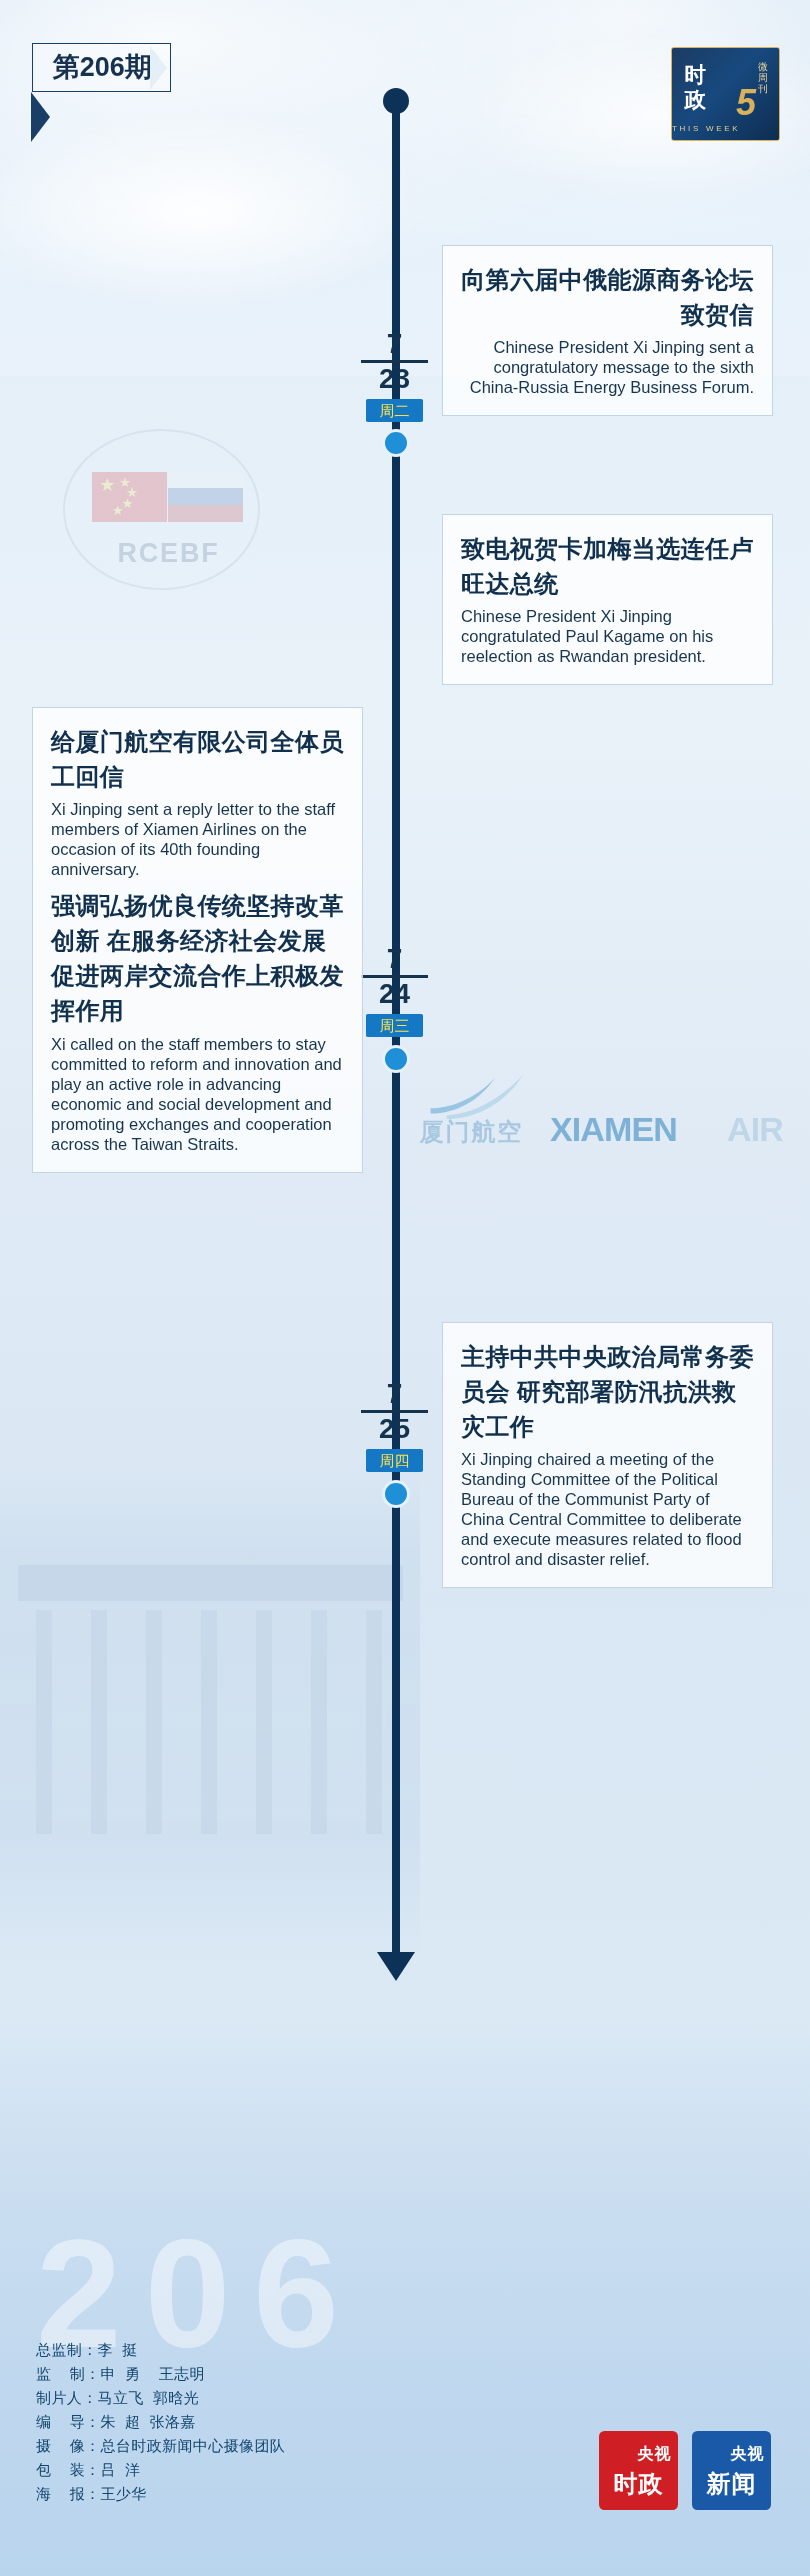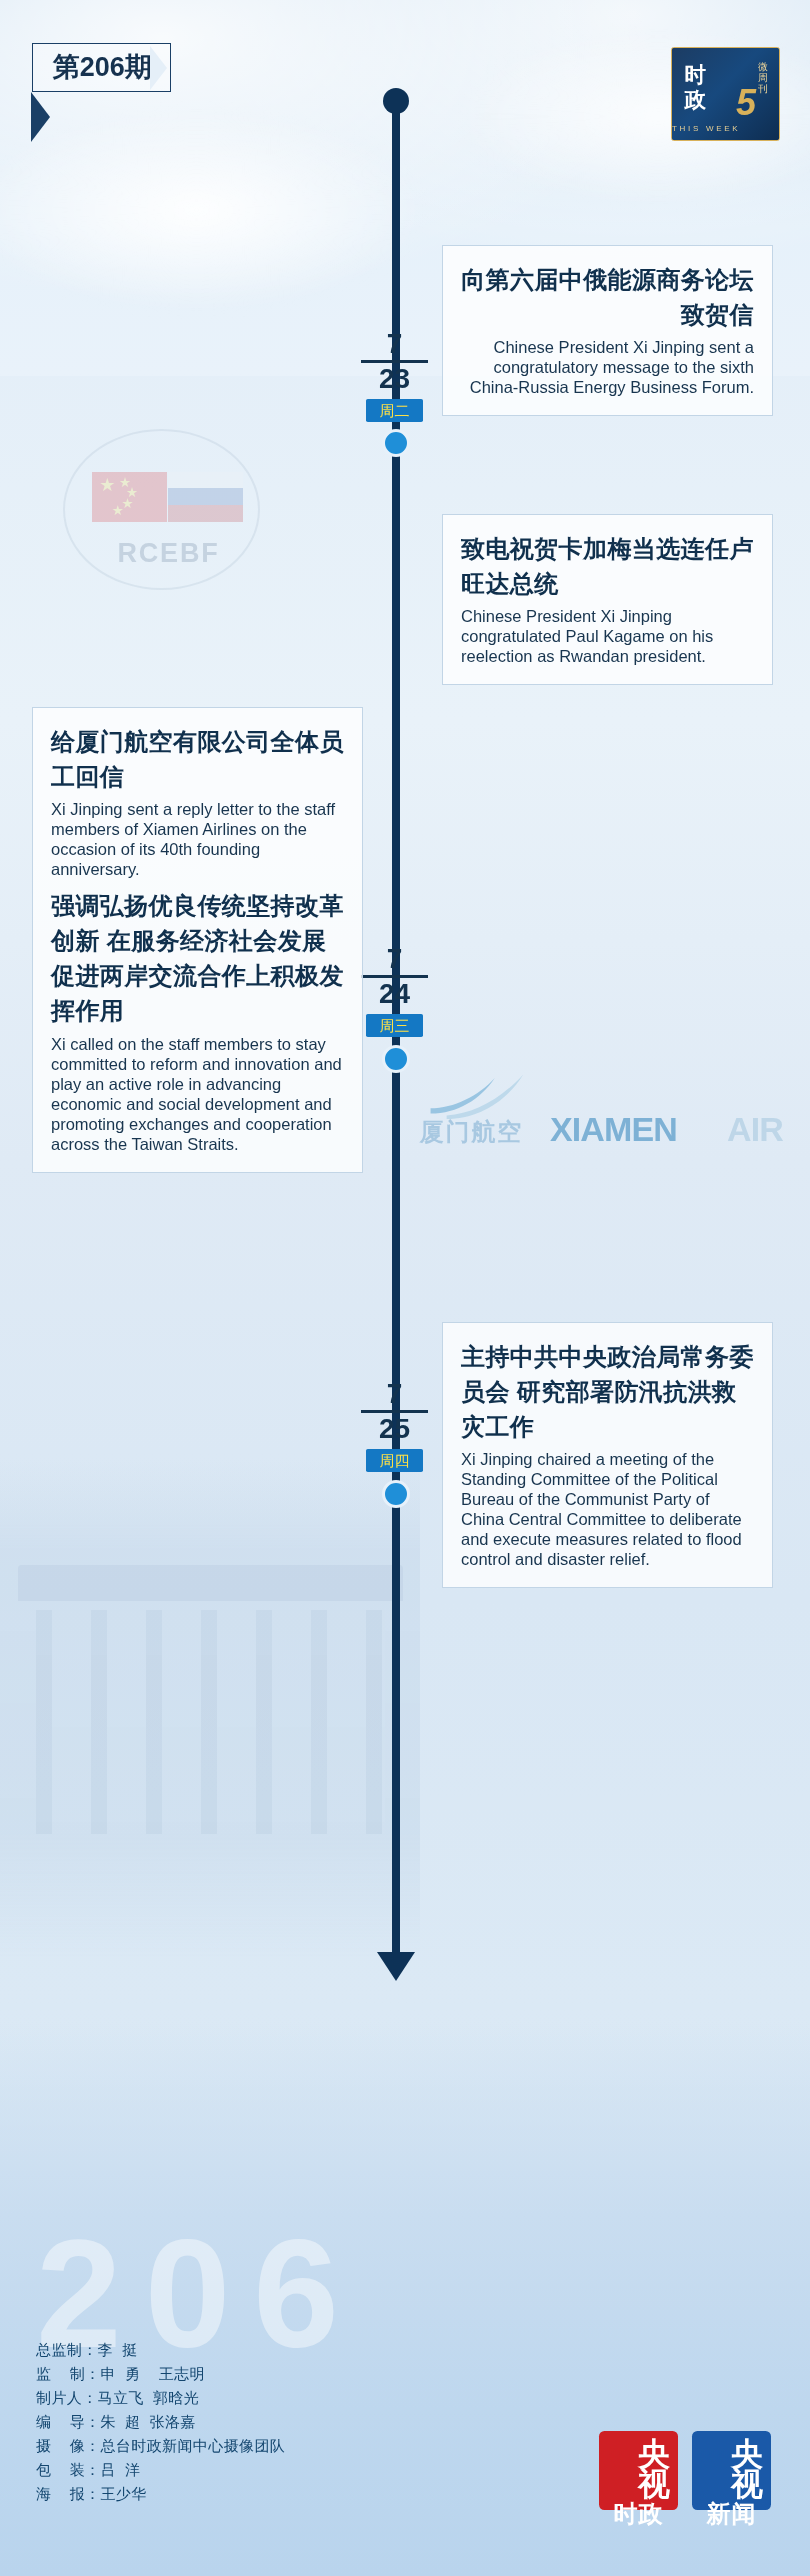--- a/index.html
+++ b/index.html
@@ -225,21 +225,21 @@
     position: absolute; left: 36px; bottom: 70px; color: #13466f;
     font-size: 15px; line-height: 24px; letter-spacing: 0.4px;
   }
   .credits .row { white-space: pre; }
 
   
   .logo-sq {
     position: absolute; width: 79px; height: 79px; border-radius: 5.4px;
     color: #fff; text-align: center; font-weight: bold;
   }
-  .logo-sq .l1 { font-size: 32px; line-height: 30px; margin-top: 8px; letter-spacing: 0.9px; padding-left: 32px; }
+  .logo-sq .l1 { font-size: 16px; line-height: 30px; margin-top: 8px; letter-spacing: 0.9px; padding-left: 32px; }
   .logo-sq .l2 { font-size: 24px; line-height: 30px; letter-spacing: 0.9px; }
   .logo-cctv-zs { right: 132px; bottom: 66px; background: #cf1f24; }
   .logo-cctv-xw { right: 39px; bottom: 66px; background: #1a59a8; }
 </style>
 </head>
 <body>
 
 <div class="bg-sky"></div>
 <div class="bg-cloud1"></div>
 <div class="bg-cloud2"></div>

